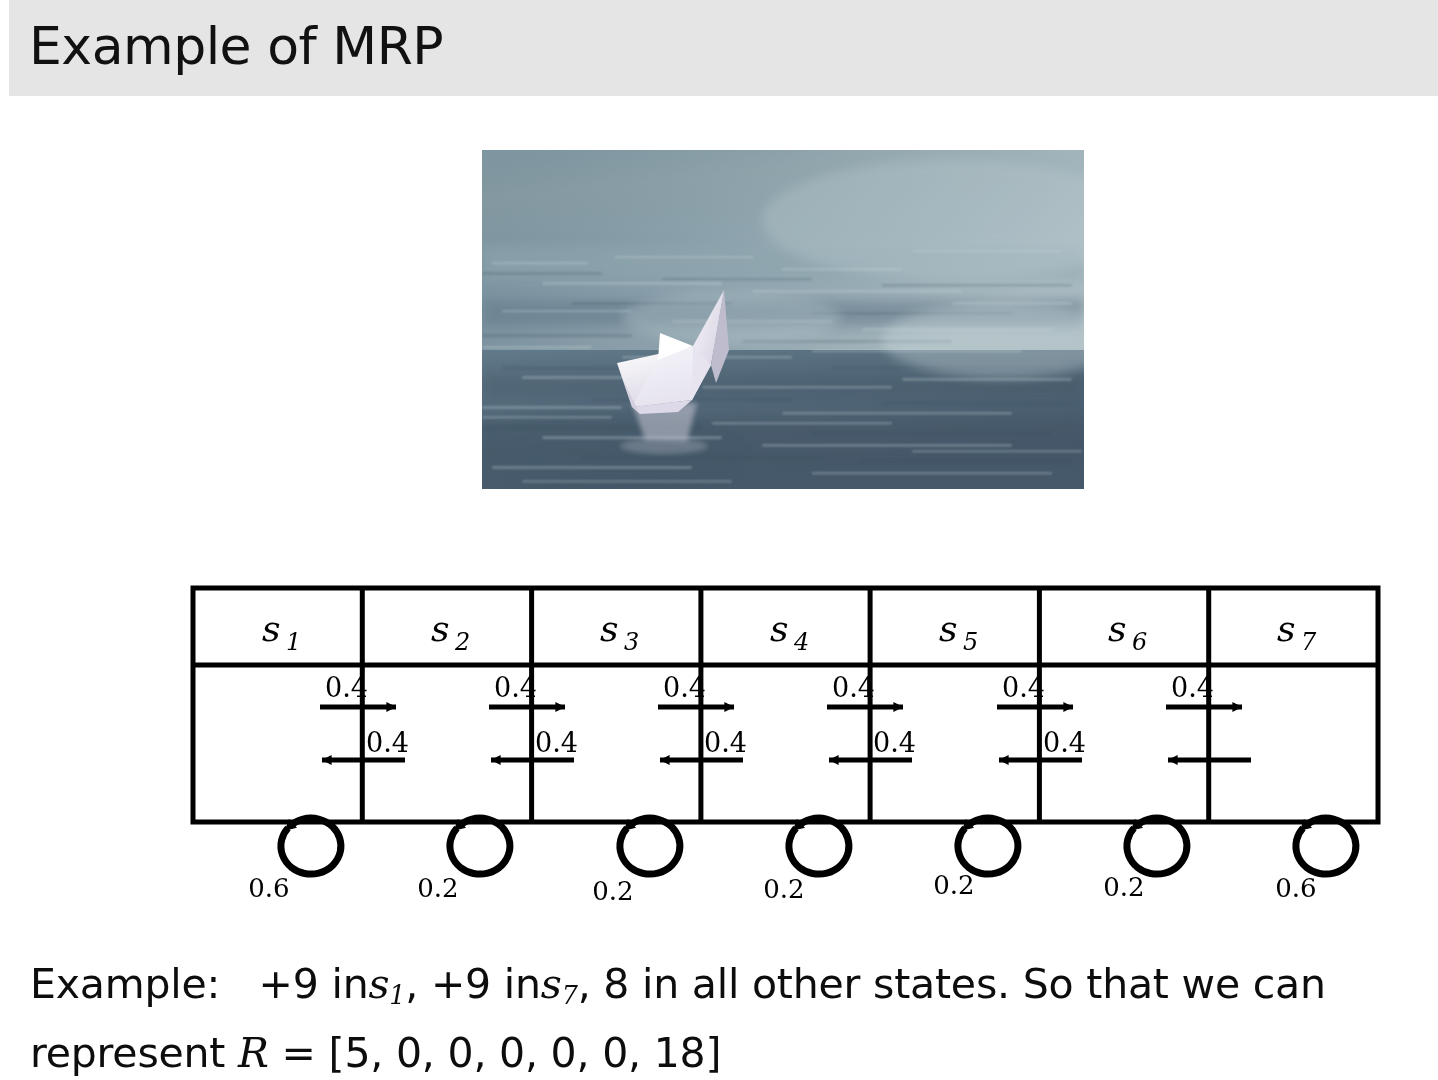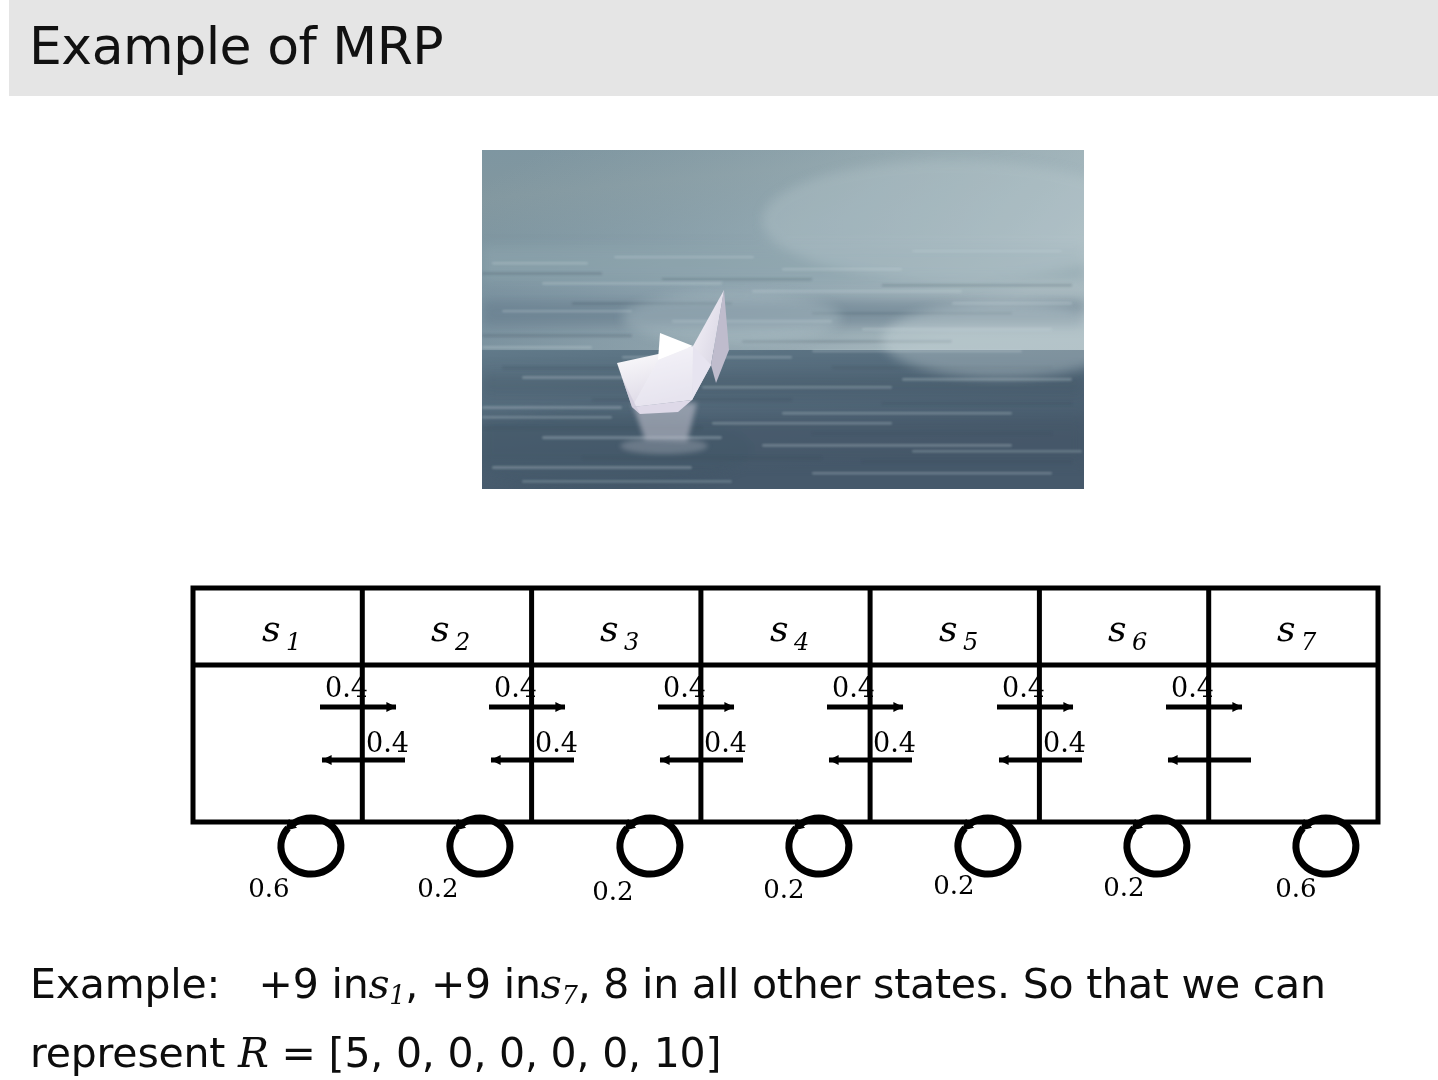--- a/index.html
+++ b/index.html
@@ -364,14 +364,14 @@
   </svg>
 </div>
 
 <div id="caption">
   <span class="nb">Example:</span>
   <span>&nbsp;&nbsp;</span><span class="nb">+9 in</span><span class="nb"><span class="mathit">s</span><sub>1</sub></span><span>,</span>
   <span class="nb">+9 in</span><span class="nb"><span class="mathit">s</span><sub>7</sub></span><span>, 8 in all other states.  So that we can</span>
   <span>represent</span>
   <span class="mathit">R</span>
   <span>=</span>
-  <span class="nb">[5, 0, 0, 0, 0, 0, 10]</span>
+  <span class="nb">[5, 0, 0, 0, 0, 0, 18]</span>
 </div>
 
 </body></html>

